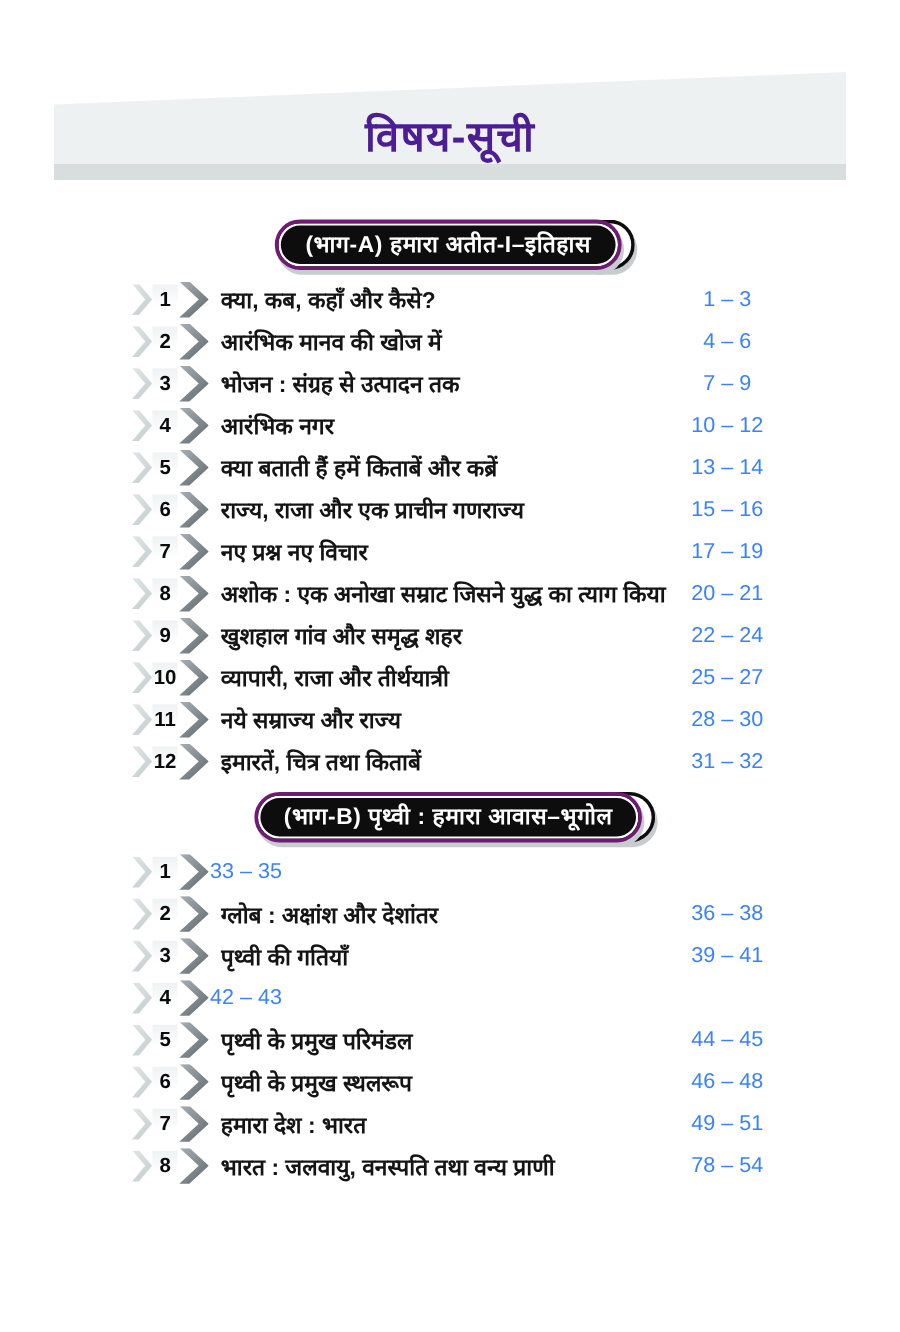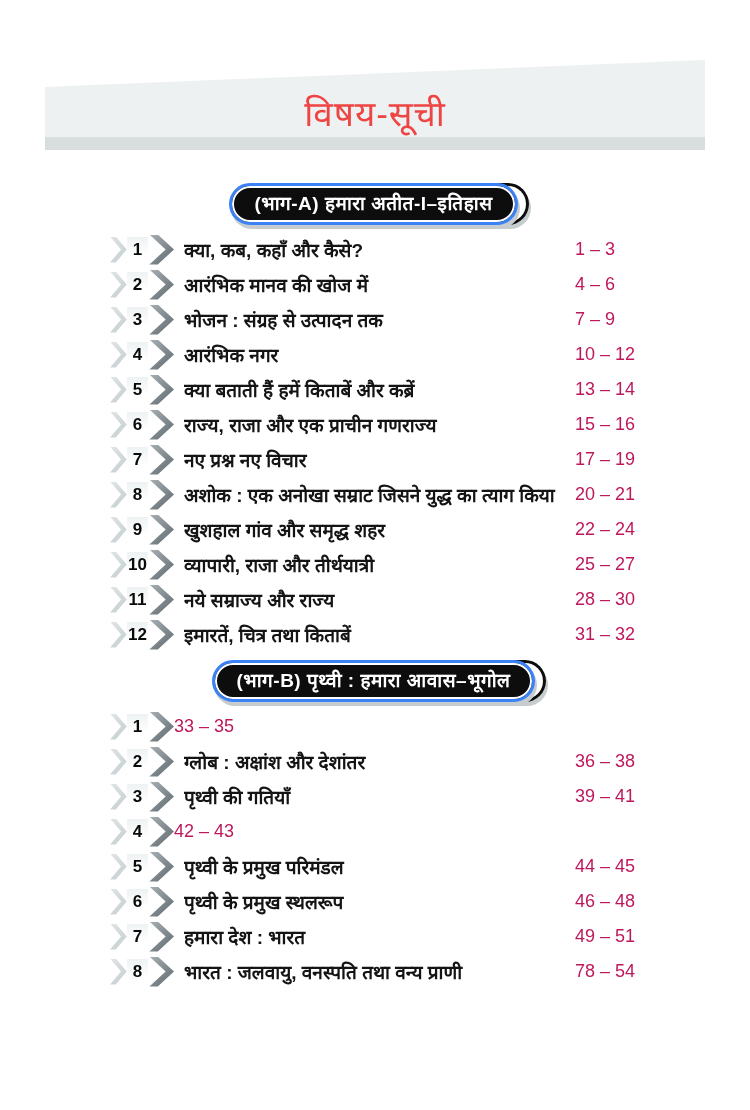--- a/index.html
+++ b/index.html
@@ -26,23 +26,23 @@
     background: linear-gradient(to bottom, #edf1f1 0px, #edf1f1 80px, #d8dede 80px, #d8dede 100%);
     clip-path: polygon(0 30px, 100% 3px, 100% 100%, 0 100%);
   }
   .banner-title {
     position: absolute;
     left: 0; right: 0;
     top: 32px;
     margin: 0;
     text-align: center;
     font-size: 35px;
-    font-weight: normal;
+    font-weight: bold;
     letter-spacing: 1px;
-    color: #ef4444;
+    color: #4c1d95;
   }
 
   
   .toc {
     margin-left: 110px;
     width: 527px;
   }
   .toc-section .pill-row {
     display: flex;
     justify-content: center;
@@ -58,21 +58,21 @@
     right: -11px;
     width: 34px;
     border: 3px solid #0d0d0d;
     border-left: none;
     border-radius: 0 22px 22px 0;
     box-shadow: 2px 4px 0 #c7cdce;
   }
   .pill {
     position: relative;
     background: #0d0d0d;
-    border: 3px solid #3b82f6;
+    border: 3px solid #701a75;
     border-radius: 22px;
     box-shadow: inset 0 0 0 2px #ffffff, 2px 4px 0 #c7cdce;
     padding: 4px 22px 6px 22px;
   }
   .pill-label {
     color: #ffffff;
     font-size: 19px;
     font-weight: bold;
     letter-spacing: 0.5px;
     white-space: nowrap;
@@ -122,23 +122,23 @@
     font-size: 19px;
     font-weight: 700;
     color: #141414;
     margin-left: 10px;
     white-space: nowrap;
     overflow: hidden;
   }
   .chapter-pages {
     flex: 0 0 auto;
     min-width: 62px;
-    text-align: left;
+    text-align: center;
     font-size: 18px;
-    color: #be185d;
+    color: #3b82f6;
     white-space: nowrap;
   }
 </style>
 </head>
 <body>
 
 <header class="banner">
   <div class="banner-bg"></div>
   <h1 class="banner-title">विषय-सूची</h1>
 </header>

